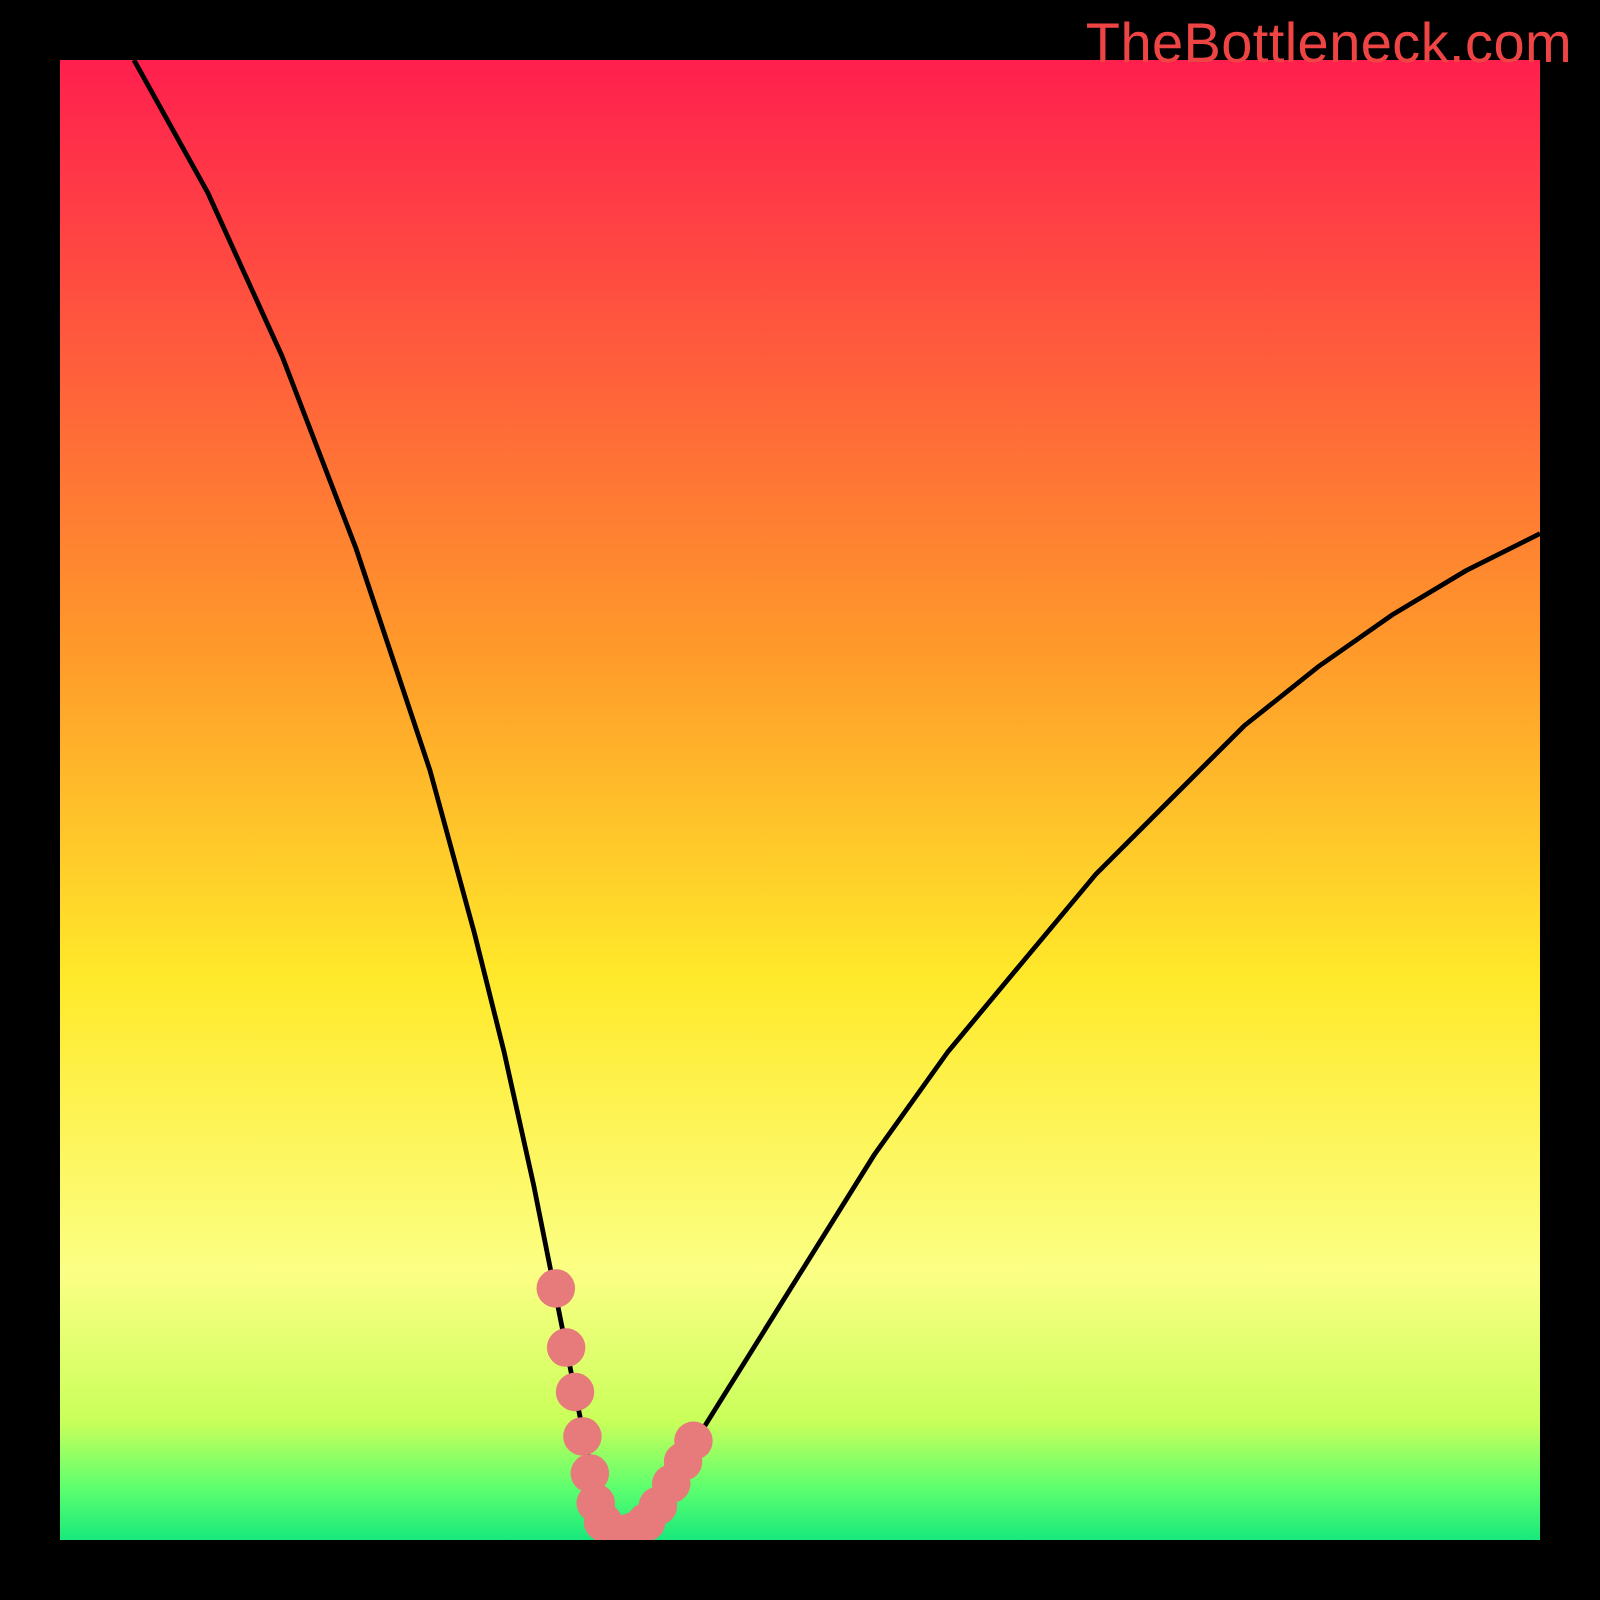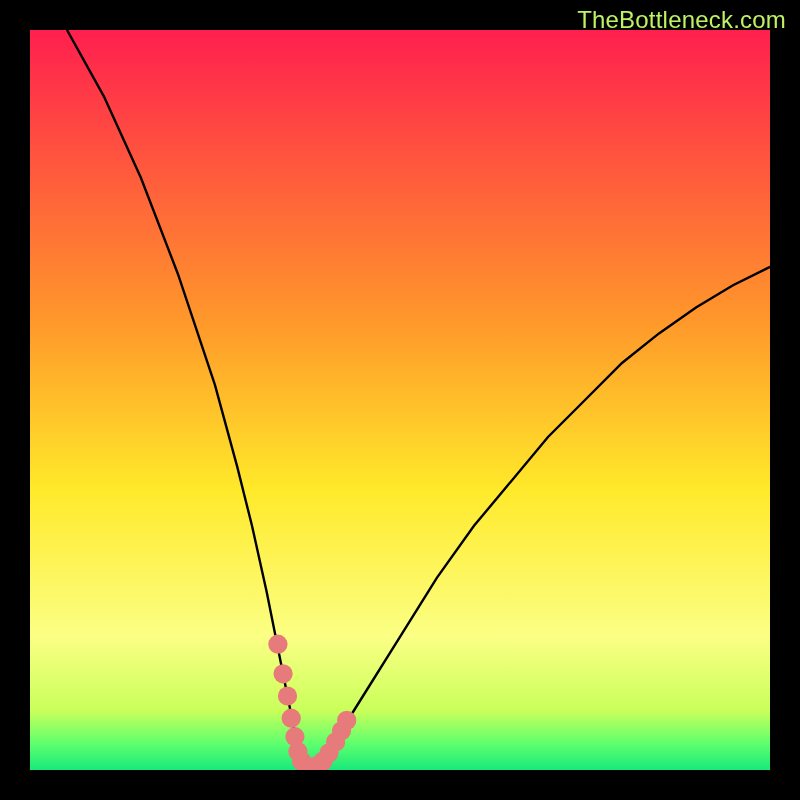--- a/index.html
+++ b/index.html
@@ -22,22 +22,22 @@
     left: 30px;
     top: 30px;
     width: 740px;
     height: 740px;
     overflow: hidden;
   }
   .watermark {
     position: absolute;
     top: 6px;
     right: 14px;
-    color: #bef264;
-    font-size: 24px;
+    color: #ef4444;
+    font-size: 28px;
     font-weight: 500;
     letter-spacing: 0.2px;
     font-family: Arial, Helvetica, sans-serif;
     margin-left: 20px;
   }
 </style>
 </head>
 <body>
 
 <div class="frame">

